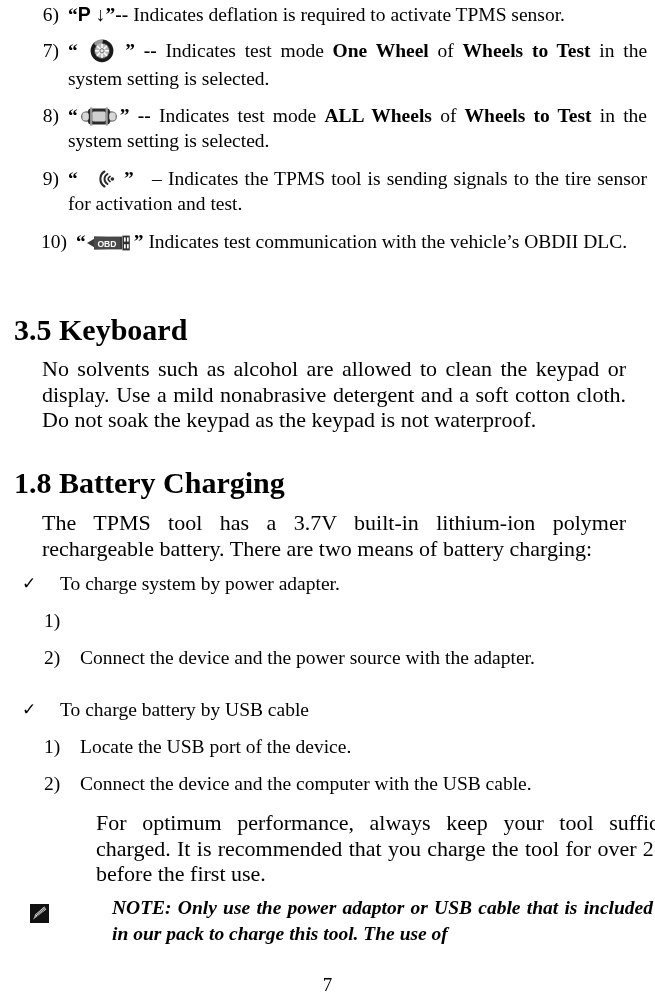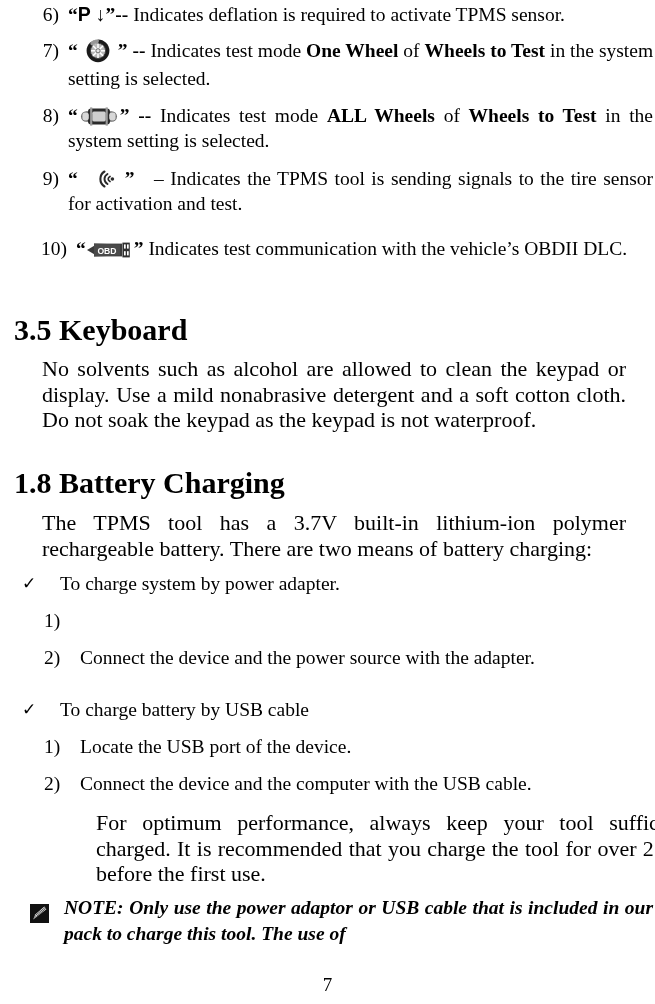--- a/index.html
+++ b/index.html
@@ -39,21 +39,21 @@
   .num-item .marker {
     flex: 0 0 auto;
     text-align: right;
     padding-right: 9px;
     box-sizing: border-box;
   }
   .num-item .body {
     flex: 1 1 auto;
     text-align: justify;
     text-justify: inter-word;
-    padding-right: 2px;
+    padding-right: 8px;
   }
   .num-item .body.nojust { text-align: left; }
 
   
   .m-w1 { width: 68px; }   
   .m-w2 { width: 76px; }   
 
   .sans { font-family: "Liberation Sans", "DejaVu Sans", sans-serif; }
   .b { font-weight: bold; }
 
@@ -226,21 +226,21 @@
               <path d="M23 8.4 C 20.6 9.8, 20.6 12.2, 23 13.6" stroke-width="1.7"></path>
             </g>
             <circle cx="25.4" cy="11" r="1.8" fill="#2a2a2a"></circle>
           </svg>
         </span>
         <span class="b quo">”</span>
         <span>&nbsp; – Indicates the TPMS tool is sending signals to the tire sensor for activation and test.</span>
       </div>
     </div>
 
-    <div class="num-item" style="margin-top:20px;">
+    <div class="num-item" style="margin-top:13px;">
       <div class="marker m-w2">10)</div>
       <div class="body">
         <span class="b quo">“</span><span class="icon ic-obd">
           <svg viewBox="0 0 48 18" width="48" height="18" aria-hidden="true">
             <path d="M1 9 L9 4.2 L9 13.8 Z" fill="#3a3a3a"></path>
             <path d="M8 2.6 L36 2.6 L36 15.4 L8 15.4 Z" fill="#3a3a3a"></path>
             <path d="M8 2.6 L34 3.4 L34 14.6 L8 15.4 Z" fill="#4a4a4a"></path>
             <text x="21" y="12.6" font-family="Liberation Sans, sans-serif" font-size="8.6" font-weight="bold" fill="#ffffff" text-anchor="middle">OBD</text>
             <rect x="36.4" y="1.6" width="7.4" height="14.8" fill="#2f2f2f"></rect>
             <rect x="38.0" y="3.4" width="1.7" height="4.2" fill="#ffffff"></rect>
@@ -288,21 +288,21 @@
       <div class="stext">Locate the USB port of the device.</div>
     </div>
     <div class="sub-item" style="margin-top:12px;">
       <div class="smark">2)</div>
       <div class="stext">Connect the device and the computer with the USB cable.</div>
     </div>
   </div>
 
   <div class="para" style="position:absolute; left:48px; top:810px; width:613px;margin-left:48px;">For optimum performance, always keep your tool sufficiently charged. It is recommended that you charge the tool for over 2 hours before the first use.</div>
 
-  <div class="note-row" style="position:absolute; left:14px; top:895px; width:641px;">
+  <div class="note-row" style="position:absolute; left:14px; top:895px; width:641px;gap:48px;">
     <div class="nicon">
       <span class="icon ic-note">
         <svg viewBox="0 0 19 19" width="19" height="19" aria-hidden="true">
           <rect x="0" y="0" width="19" height="19" fill="#111111"></rect>
           <path d="M3.2 15.6 L5.2 10.4 L14.4 2.6 L16.4 5.2 L6.8 12.8 Z" fill="#ffffff" opacity="0.92"></path>
           <path d="M3.2 15.6 L5.2 10.4 L6.8 12.8 Z" fill="#111111" opacity="0.35"></path>
           <line x1="6.0" y1="11.0" x2="15.2" y2="3.4" stroke="#111111" stroke-width="0.7"></line>
           <line x1="6.9" y1="12.2" x2="15.9" y2="4.4" stroke="#111111" stroke-width="0.7"></line>
         </svg>
       </span>

